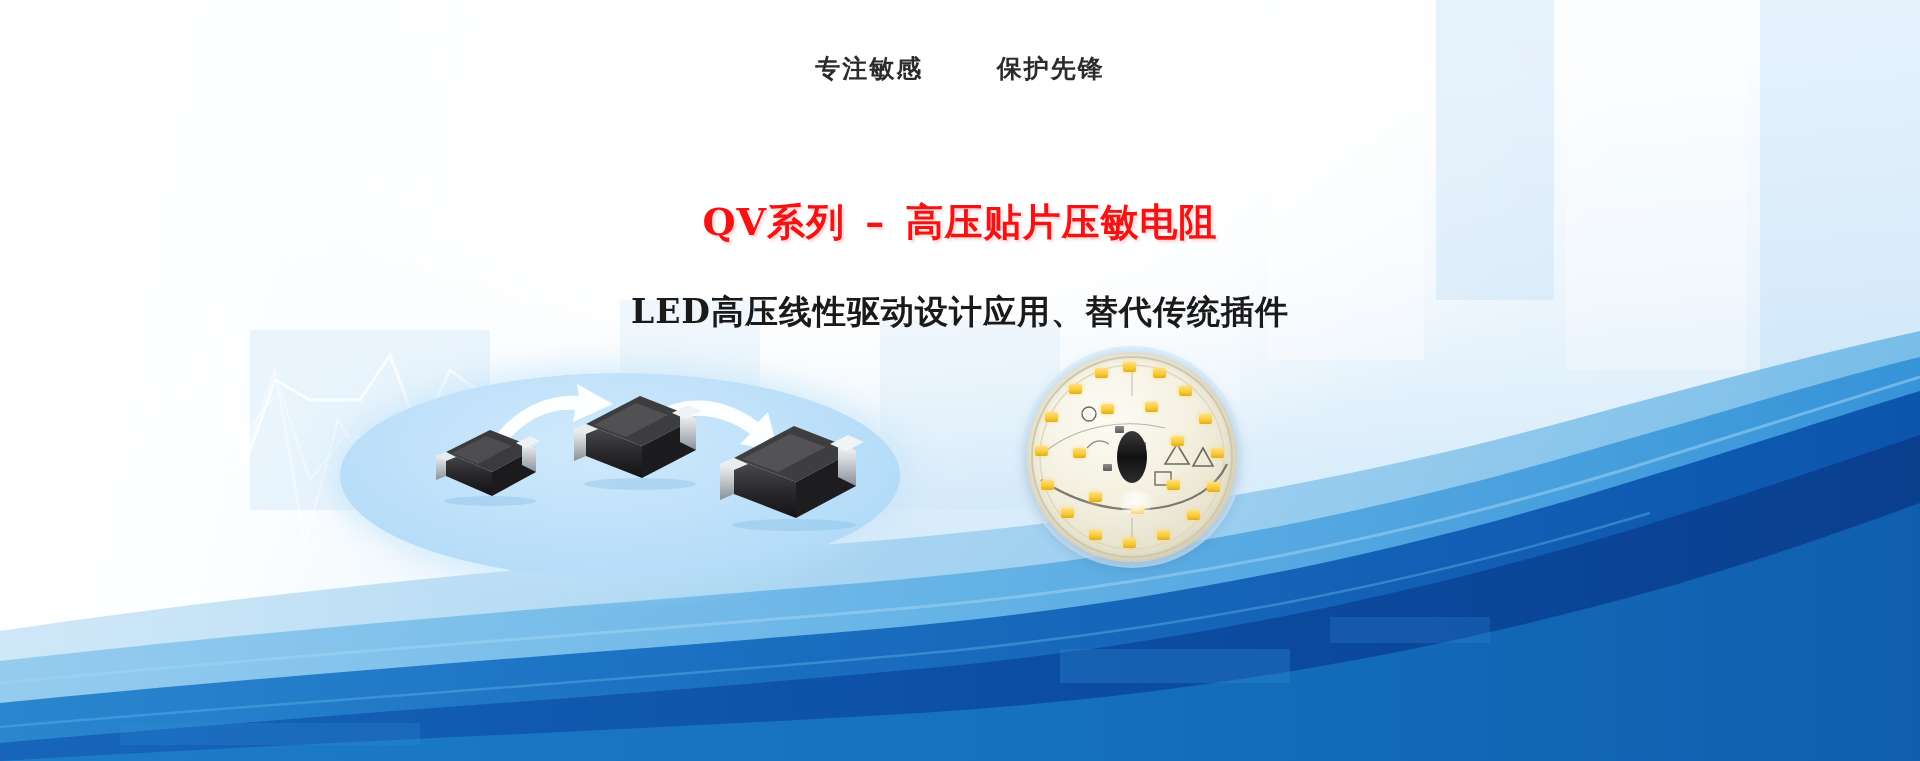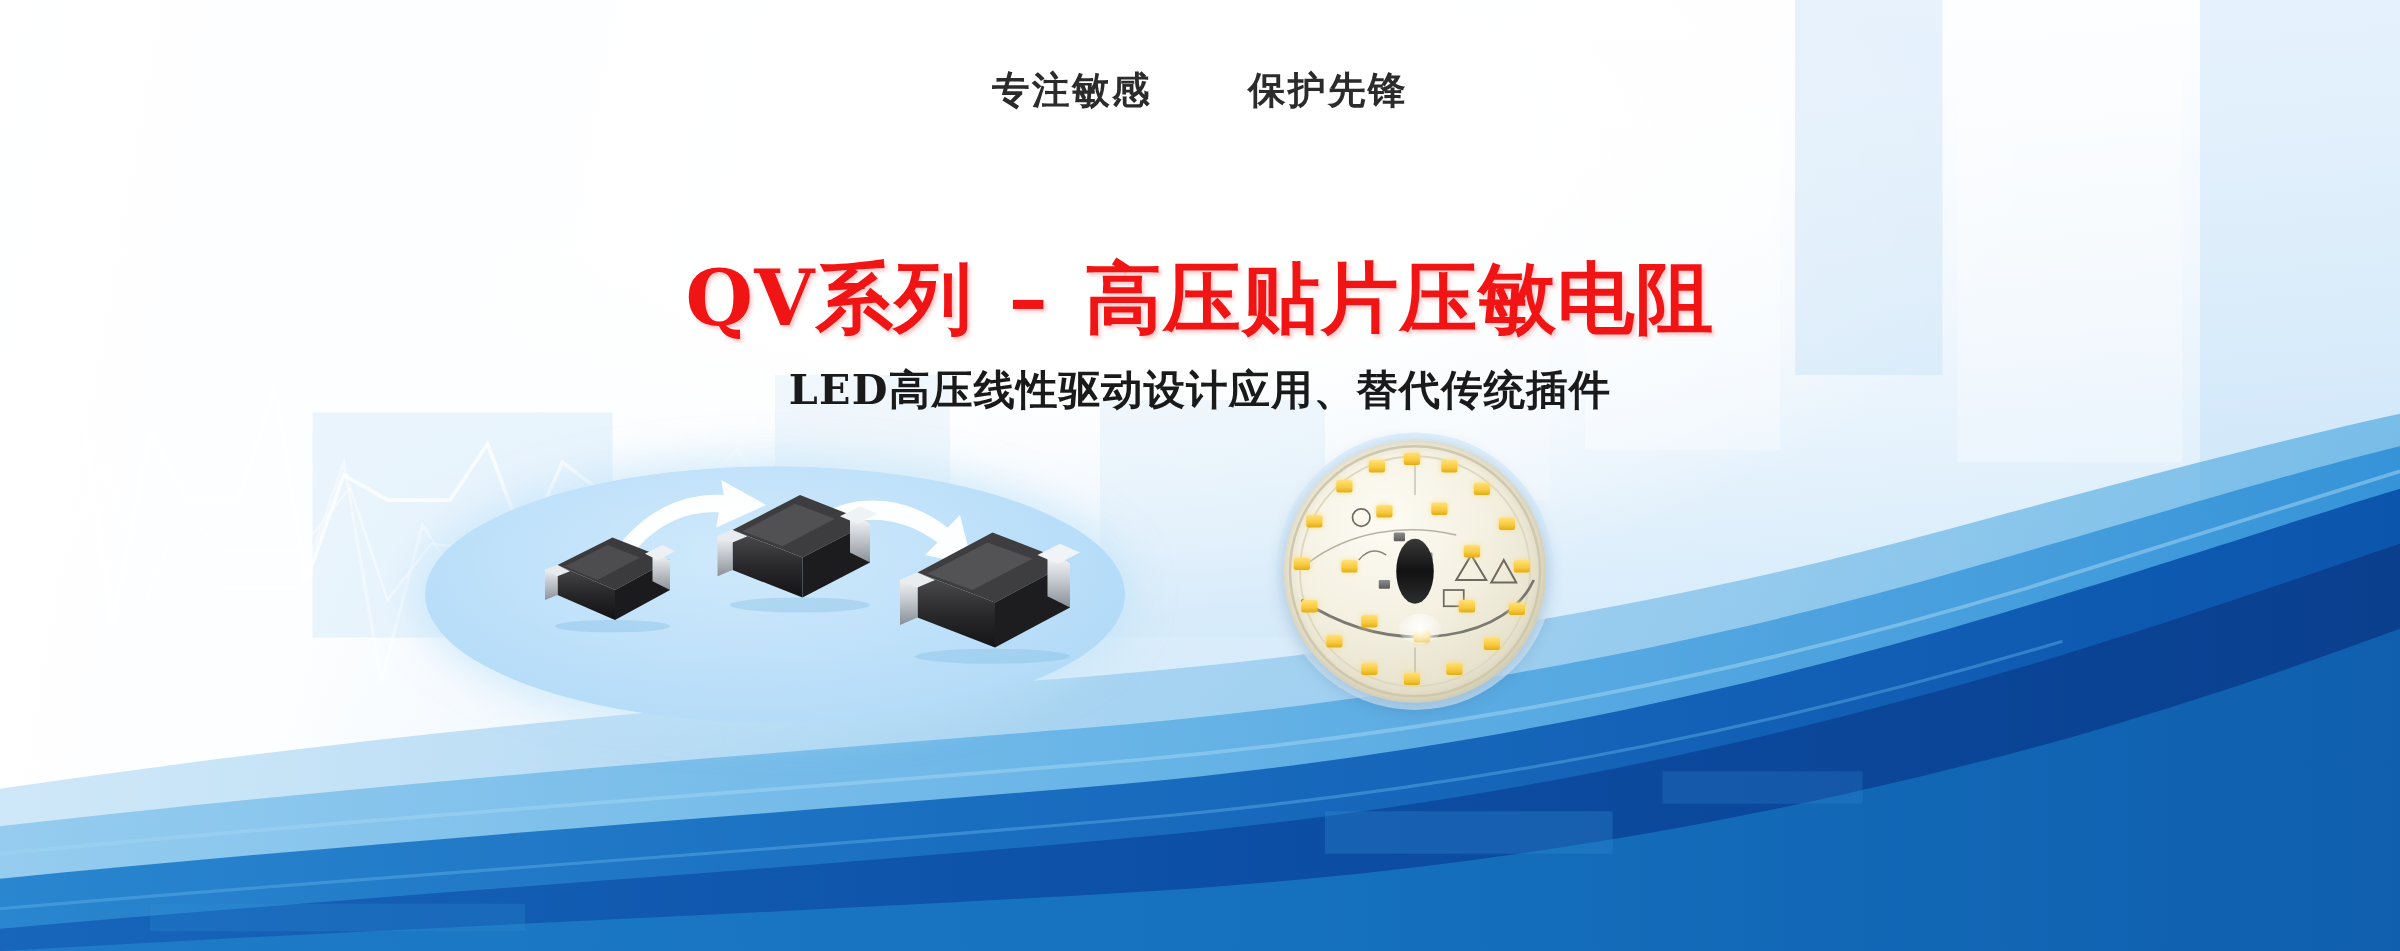--- a/index.html
+++ b/index.html
@@ -64,27 +64,27 @@
     background:linear-gradient(180deg,#8d8d8d 0%,#5c5c5c 100%); }
   .led-center { position:absolute; left:50%; top:50%; transform:translate(-50%,-50%);
     width:30px; height:52px; border-radius:15px/26px;
     background:linear-gradient(180deg,#3a3a3a 0%,#111 50%,#2e2e2e 100%); }
   .led-glow { position:absolute; left:44%; top:66%; width:34px; height:24px; border-radius:50%;
     background:radial-gradient(circle,#ffffff 0%,rgba(255,255,255,.55) 45%,rgba(255,255,255,0) 100%); }
 
   
   .tagline { position:absolute; left:0; top:52px; width:1920px; text-align:center;
     font-family:"DejaVu Serif","Liberation Serif",serif;
-    font-size:30px; font-weight:700; color:#2b2b2b; letter-spacing:2px;
+    font-size:25px; font-weight:700; color:#2b2b2b; letter-spacing:2px;
     text-shadow:0 1px 0 rgba(255,255,255,.8); }
   .tagline .gap { display:inline-block; width:52px; }
 
   .headline { position:absolute; left:0; top:197px; width:1920px; text-align:center;
     font-family:"DejaVu Serif","Liberation Serif",serif;
-    font-size:62px; font-weight:700; color:#f01414; letter-spacing:1px;
+    font-size:38px; font-weight:700; color:#f01414; letter-spacing:1px;
     text-shadow:2px 2px 3px rgba(255,160,160,.55); }
   .headline .dash { padding:0 6px; }
 
   .subhead { position:absolute; left:0; top:290px; width:1920px; text-align:center;
     font-family:"DejaVu Serif","Liberation Serif",serif;
     font-size:33px; font-weight:700; color:#1a1a1a; letter-spacing:1px; }
 
   .footnote { position:absolute; right:88px; bottom:72px;
     font-family:"DejaVu Serif","Liberation Serif",serif;
     font-size:29px; font-weight:700; color:#ffffff; letter-spacing:2px;

